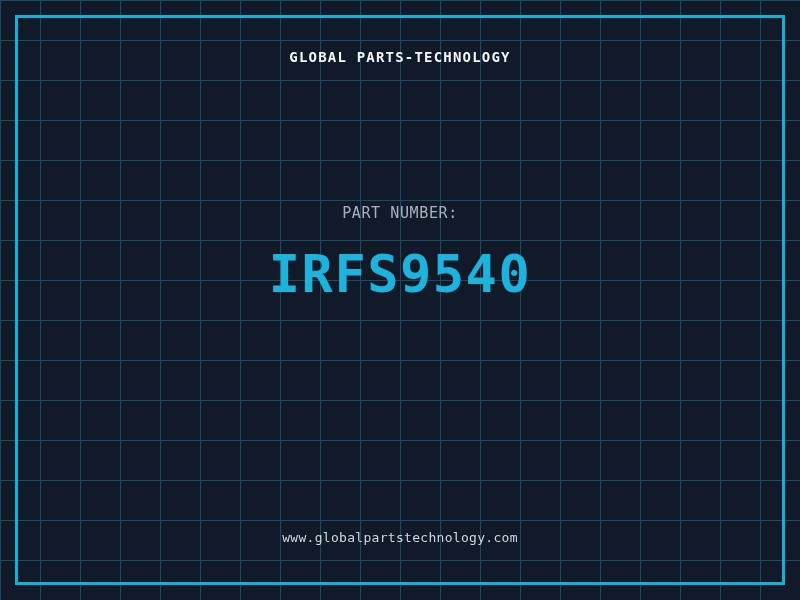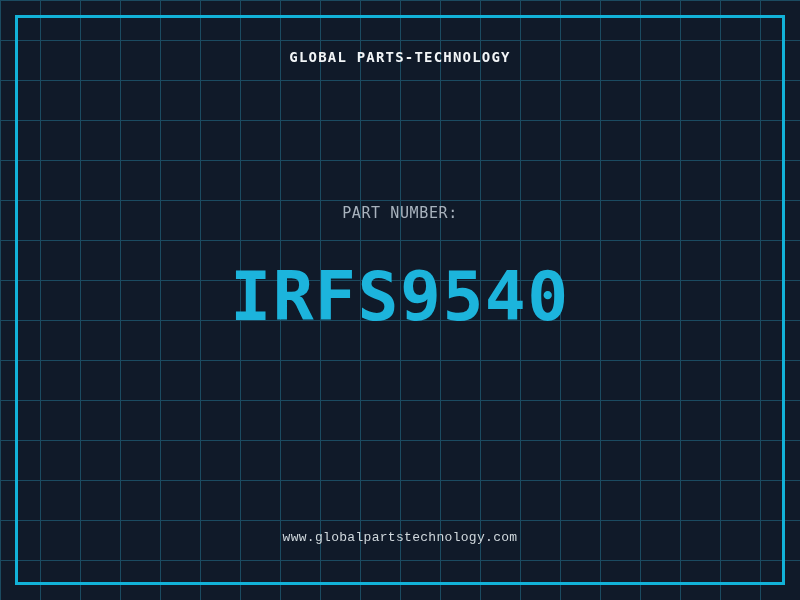--- a/index.html
+++ b/index.html
@@ -56,33 +56,32 @@
     letter-spacing: 0.45px;
     color: var(--accent);
   }
   .part-label {
     top: 204px;
     font-size: 15px;
     letter-spacing: 0.6px;
     color: var(--label);
   }
   .part-number {
-    top: 263px;
-    font-size: 68px;
+    top: 248px;
+    font-size: 52px;
     line-height: 1;
     font-weight: bold;
     letter-spacing: 1.5px;
     color: var(--part-number);
   }
   .website-url {
     top: 530px;
     font-size: 13px;
     letter-spacing: 0.3px;
     color: var(--url-text);
-    font-family: Liberation Mono, monospace;
   }
 </style>
 </head>
 <body>
 
 <div class="canvas">
   <div class="frame"></div>
 
   <div class="text-line brand-title">GLOBAL PARTS-TECHNOLOGY</div>
 

